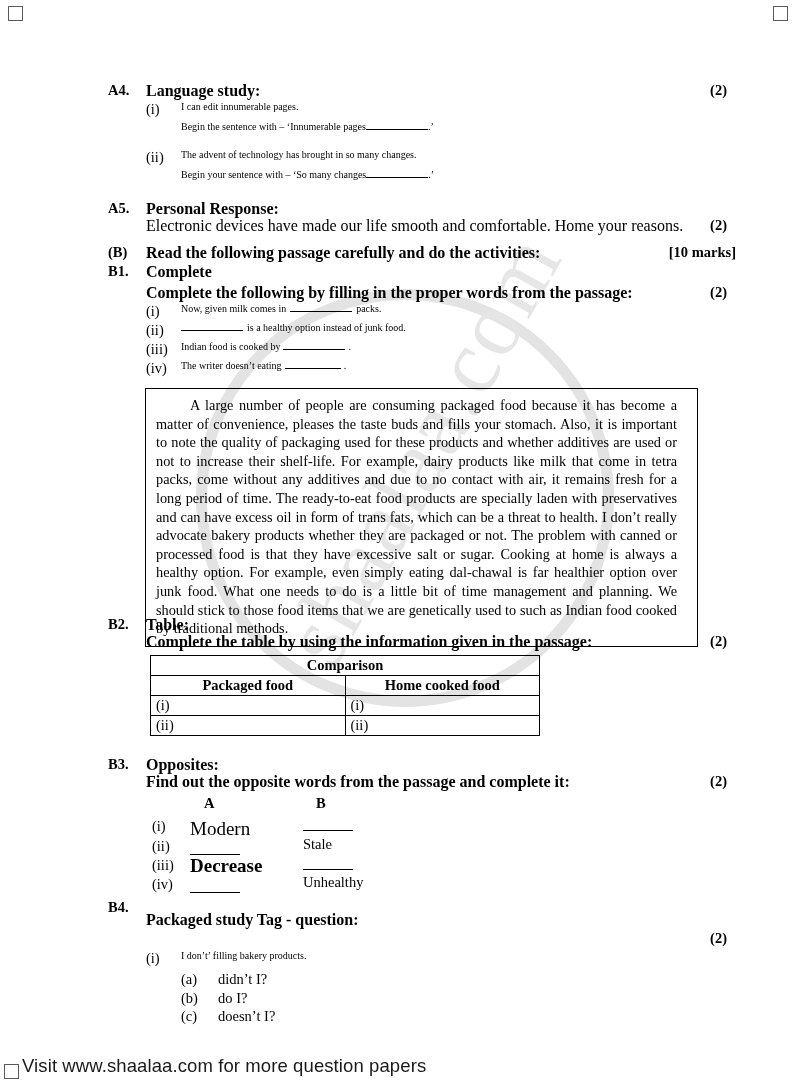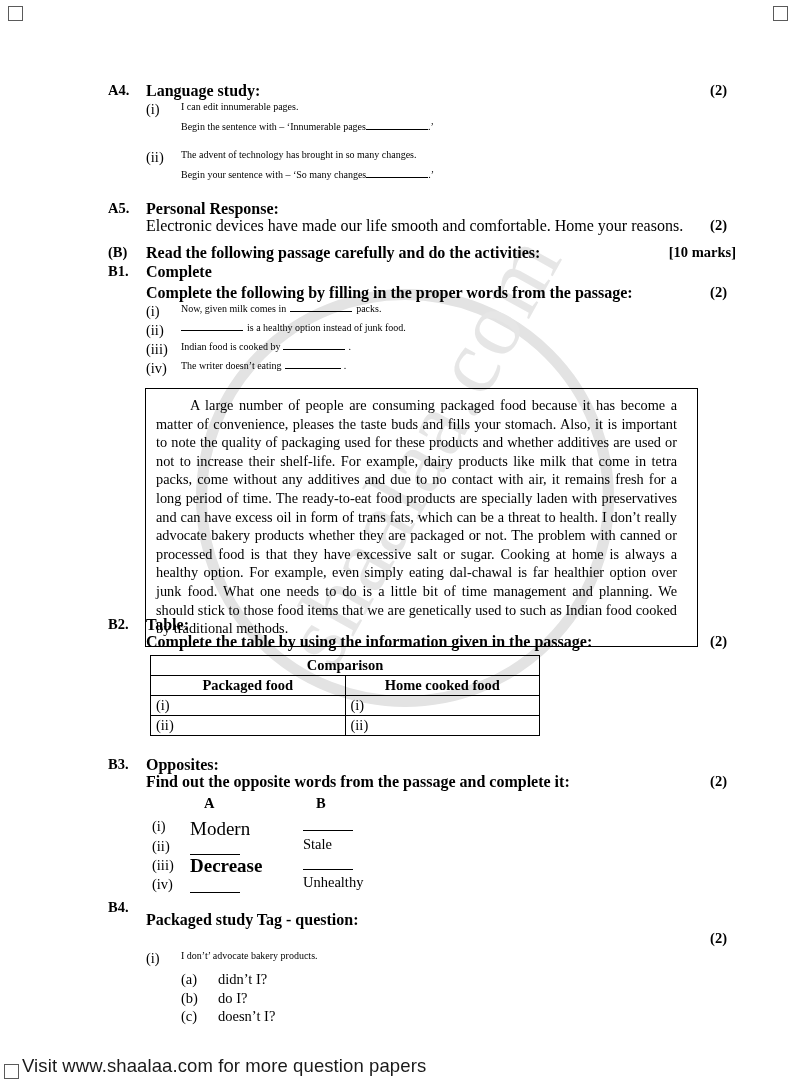--- a/index.html
+++ b/index.html
@@ -272,21 +272,21 @@
 
     <div class="opp-rom" style="top:876px;">(iv)</div>
     <div class="opp-a" style="top:876px;"><span class="opp-blank"></span></div>
     <div class="opp-b" style="top:874px;">Unhealthy</div>
 
     <div class="col-label" style="top:879px;margin-top:20px;">B4.</div>
     <div class="col-txt bold" style="top:911px;">Packaged study Tag - question:</div>
     <div class="marks" style="top:930px;">(2)</div>
 
     <div class="col-rom" style="top:950px;">(i)</div>
-    <div class="col-txt2" style="top:950px;">I don’t’ advocate bakery products.</div>
+    <div class="col-txt2" style="top:950px;">I don’t’ filling bakery products.</div>
 
     <div class="col-abc" style="top:971px;">(a)</div>
     <div class="col-abctx" style="top:971px;">didn’t I?</div>
 
     <div class="col-abc" style="top:990px;">(b)</div>
     <div class="col-abctx" style="top:990px;">do I?</div>
 
     <div class="col-abc" style="top:1008px;">(c)</div>
     <div class="col-abctx" style="top:1008px;">doesn’t I?</div>
 

